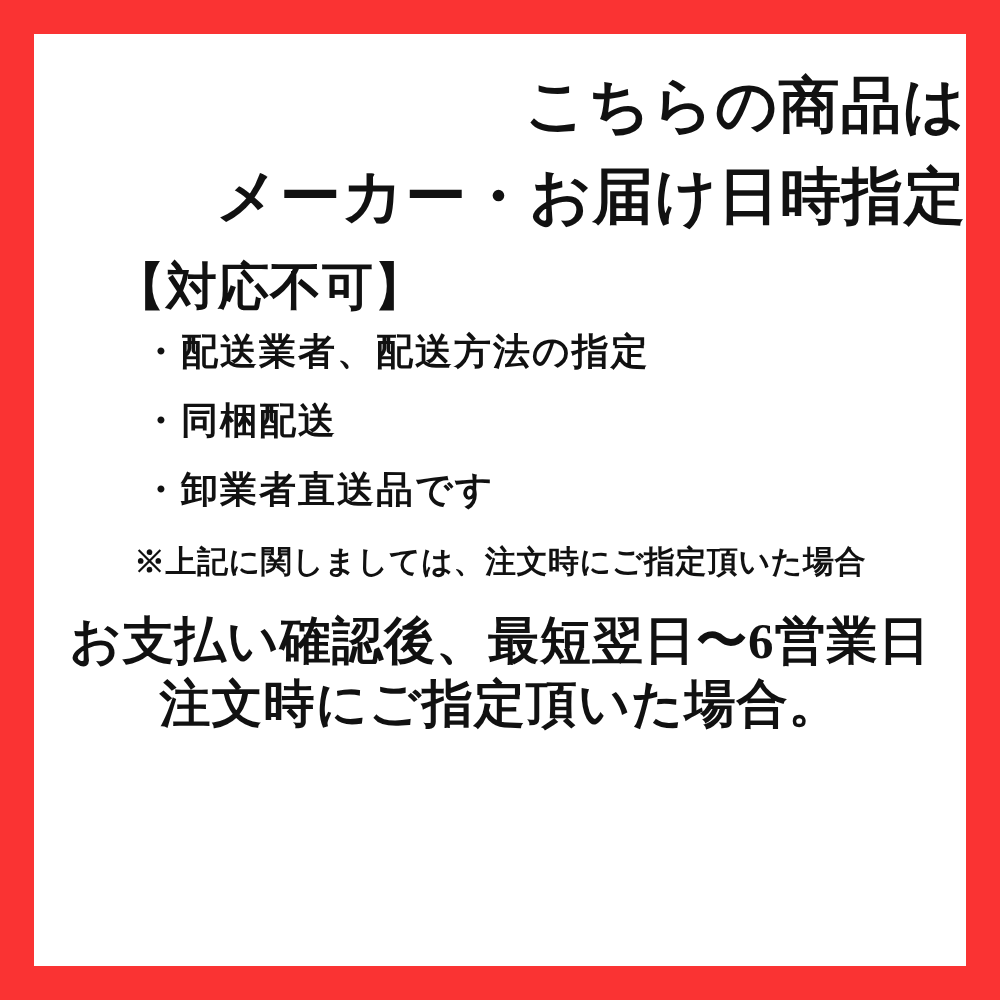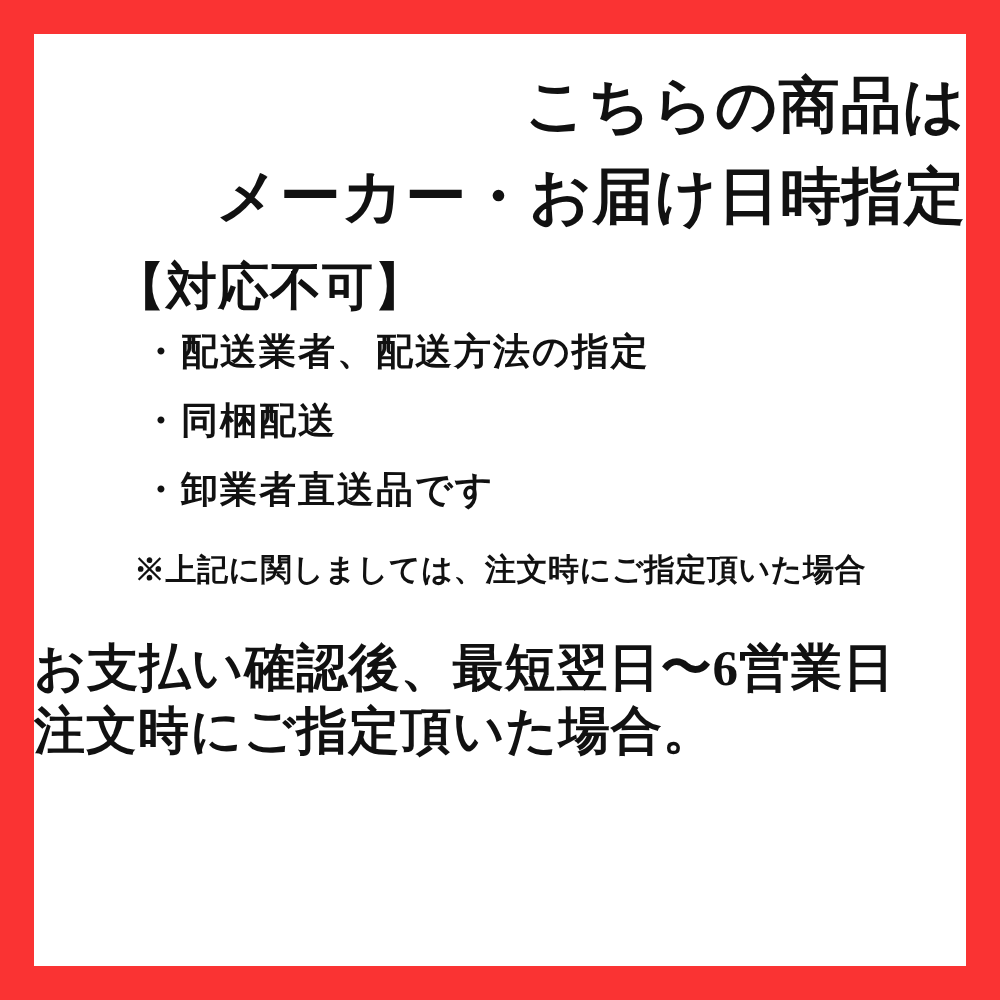--- a/index.html
+++ b/index.html
@@ -36,28 +36,29 @@
   .na-list {
     margin: 10px 0 0 108px;
   }
   .na-item {
     font-size: 37px;
     line-height: 69px;
     letter-spacing: 2px;
     white-space: nowrap;
   }
   .note {
-    margin-top: 22px;
+    margin-top: 14px;
     text-align: center;
     font-size: 31px;
     line-height: 47px;
     letter-spacing: 0.5px;
   }
   .footer {
-    margin-top: 44px;
+    margin-top: 25px;
+    text-align: center;
     font-size: 51px;
     line-height: 63px;
     letter-spacing: 1px;
     white-space: nowrap;
   }
 </style>
 </head>
 <body>
 
 <div class="frame">

